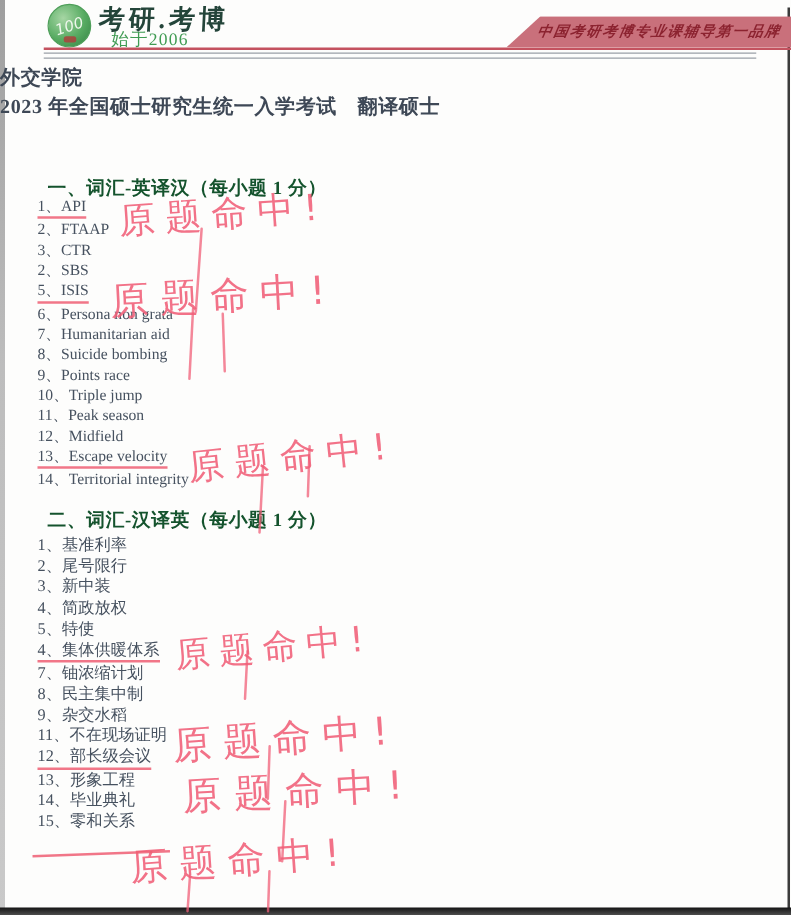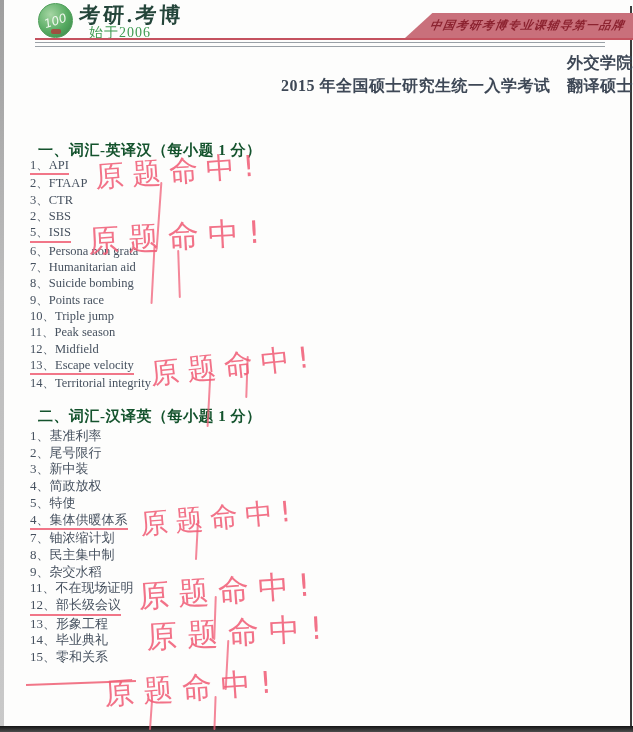--- a/index.html
+++ b/index.html
@@ -33,21 +33,21 @@
     clip-path:polygon(12% 0,100% 0,100% 100%,0 100%);
     display:flex;align-items:center;justify-content:flex-end;box-sizing:border-box;
     padding-right:8px;
   }
   .ribbon span{color:#8c2330;font-size:11.5px;font-style:italic;letter-spacing:1.5px;
     transform:skewX(-10deg);white-space:nowrap;font-weight:bold;}
   .rule-red{position:absolute;left:35px;top:38px;width:598px;height:2px;background:#c4525f;}
   .rule-gray{position:absolute;left:35px;top:42px;width:570px;height:3px;
     border-top:1px solid #9aa0a6;border-bottom:1px solid #9aa0a6;}
   
-  .titles{position:absolute;left:0;top:52px;width:633px;text-align:right;
+  .titles{position:absolute;left:0;top:52px;width:633px;text-align:left;
     color:#3e4856;font-size:16px;font-weight:600;line-height:22.5px;letter-spacing:.5px;}
   
   .sec-heading{position:absolute;left:38px;font-size:15px;font-weight:bold;color:#14532d;
     letter-spacing:.5px;}
   .sh1{top:141px;}
   .sh2{top:407px;}
   .list{position:absolute;left:30px;}
   .list1{top:157px;}
   .list1 .item{line-height:16.35px;font-size:12.5px;}
   .list2{top:428px;}
@@ -99,21 +99,21 @@
     </div>
   </div>
   <div class="ribbon">
     <span>中国考研考博专业课辅导第一品牌</span>
   </div>
   <div class="rule-red"></div>
   <div class="rule-gray"></div>
 
   <div class="titles">
     <div>外交学院</div>
-    <div>2015 年全国硕士研究生统一入学考试　翻译硕士</div>
+    <div>2023 年全国硕士研究生统一入学考试　翻译硕士</div>
   </div>
 
   <div class="sec-heading sh1">一、词汇-英译汉（每小题 1 分）</div>
   <div class="list list1">
     <div class="item"><span class="lbl hit">1、API</span></div>
     <div class="item"><span class="lbl">2、FTAAP</span></div>
     <div class="item"><span class="lbl">3、CTR</span></div>
     <div class="item"><span class="lbl">2、SBS</span></div>
     <div class="item"><span class="lbl hit">5、ISIS</span></div>
     <div class="item"><span class="lbl">6、Persona non grata</span></div>

